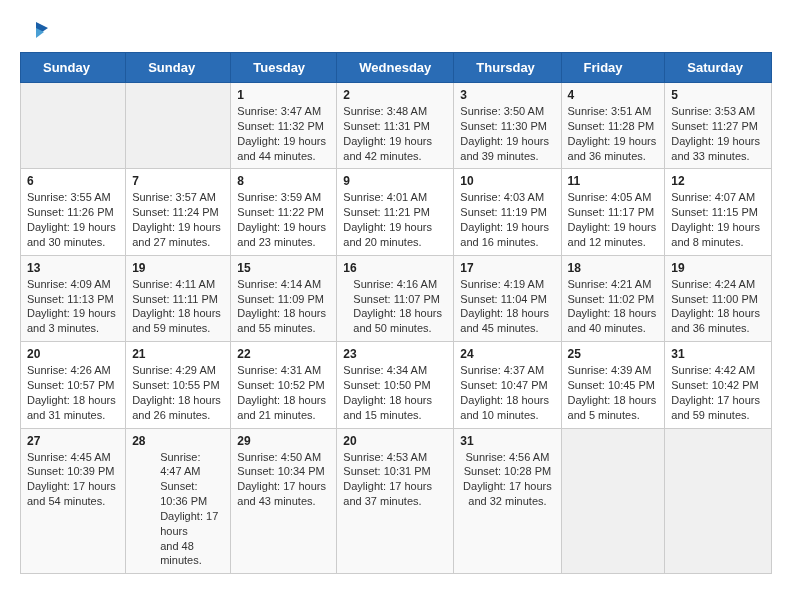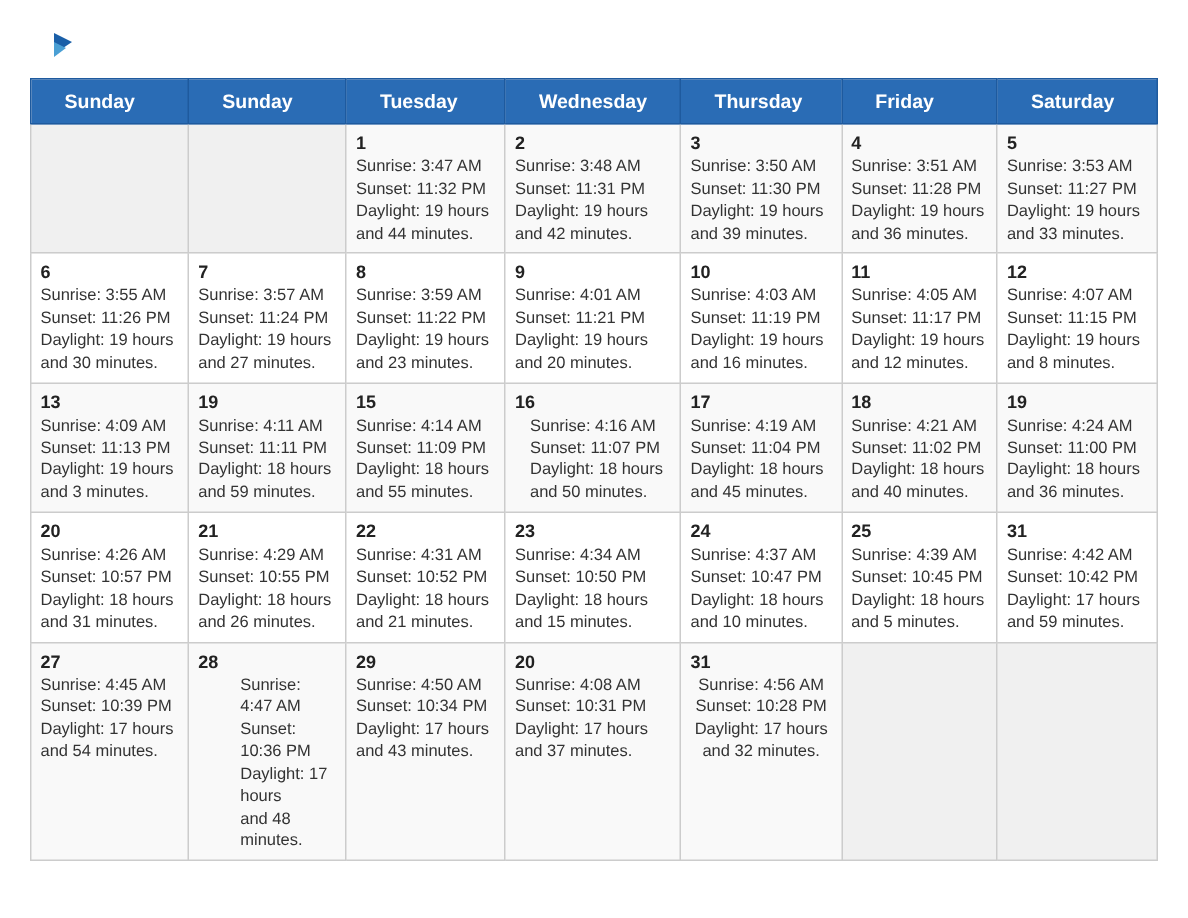--- a/index.html
+++ b/index.html
@@ -345,21 +345,21 @@
           </td>
           <td>
             <span class="day-num">29</span>
             <div class="day-info" style="white-space: pre-line;">Sunrise: 4:50 AM
 Sunset: 10:34 PM
 Daylight: 17 hours
 and 43 minutes.</div>
           </td>
           <td>
             <span class="day-num">20</span>
-            <div class="day-info" style="white-space: pre-line;">Sunrise: 4:08 AM
+            <div class="day-info" style="white-space: pre-line;">Sunrise: 4:53 AM
 Sunset: 10:31 PM
 Daylight: 17 hours
 and 37 minutes.</div>
           </td>
           <td>
             <span class="day-num">31</span>
             <div class="day-info" style="white-space: pre-line; text-align: center;">Sunrise: 4:56 AM
 Sunset: 10:28 PM
 Daylight: 17 hours
 and 32 minutes.</div>

